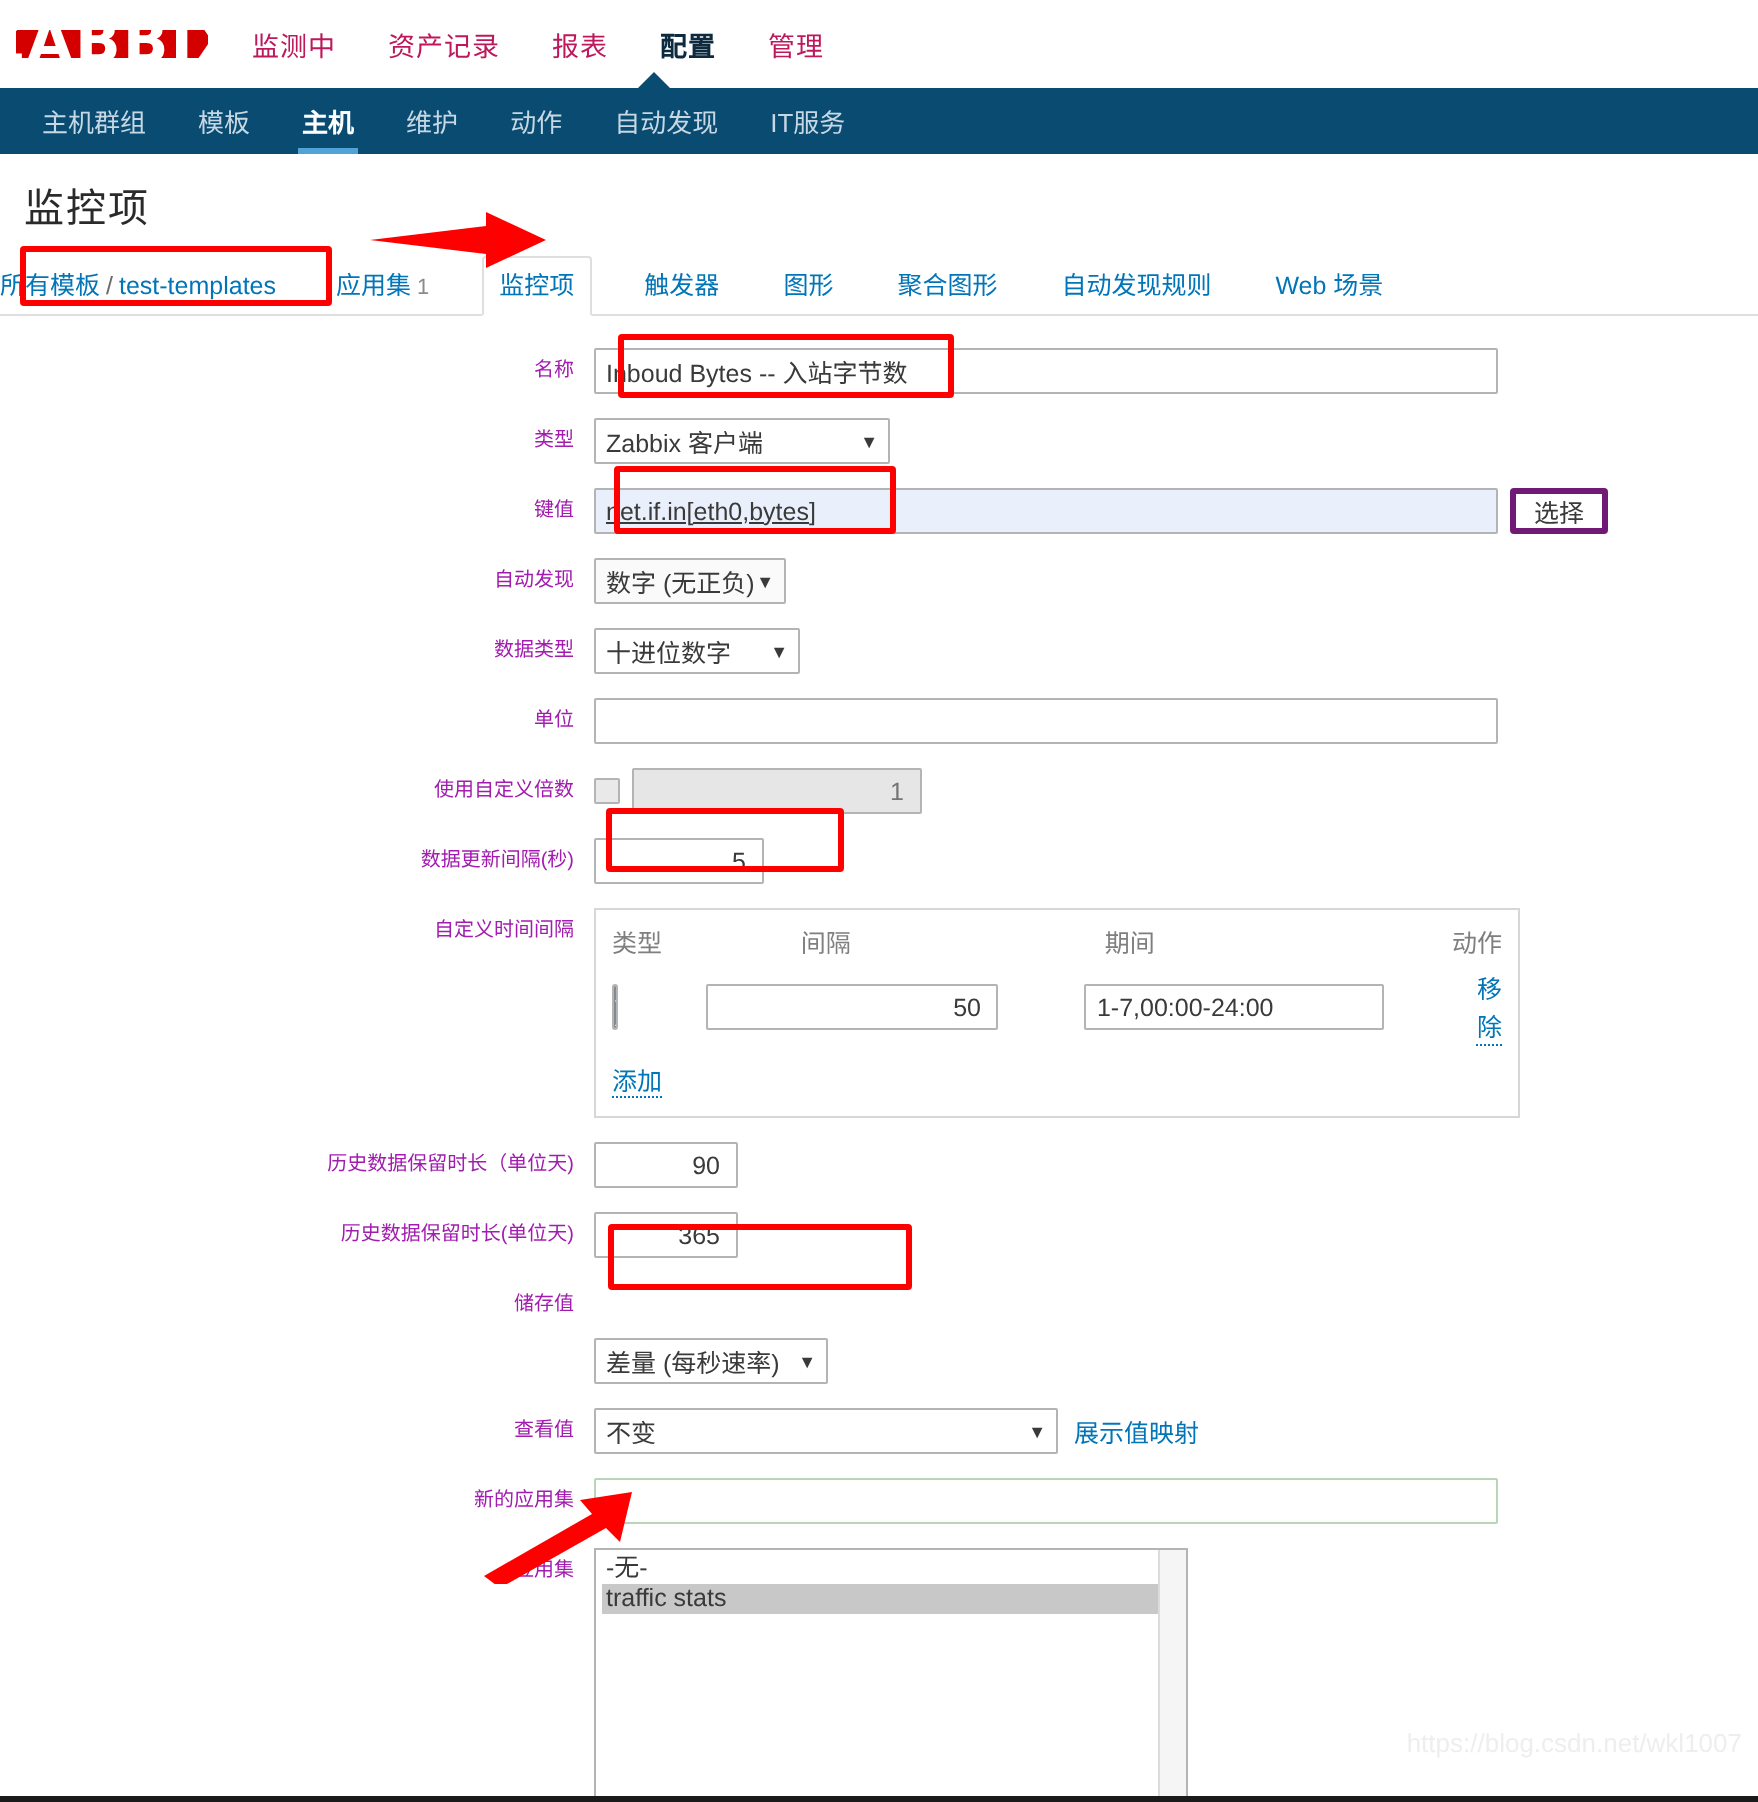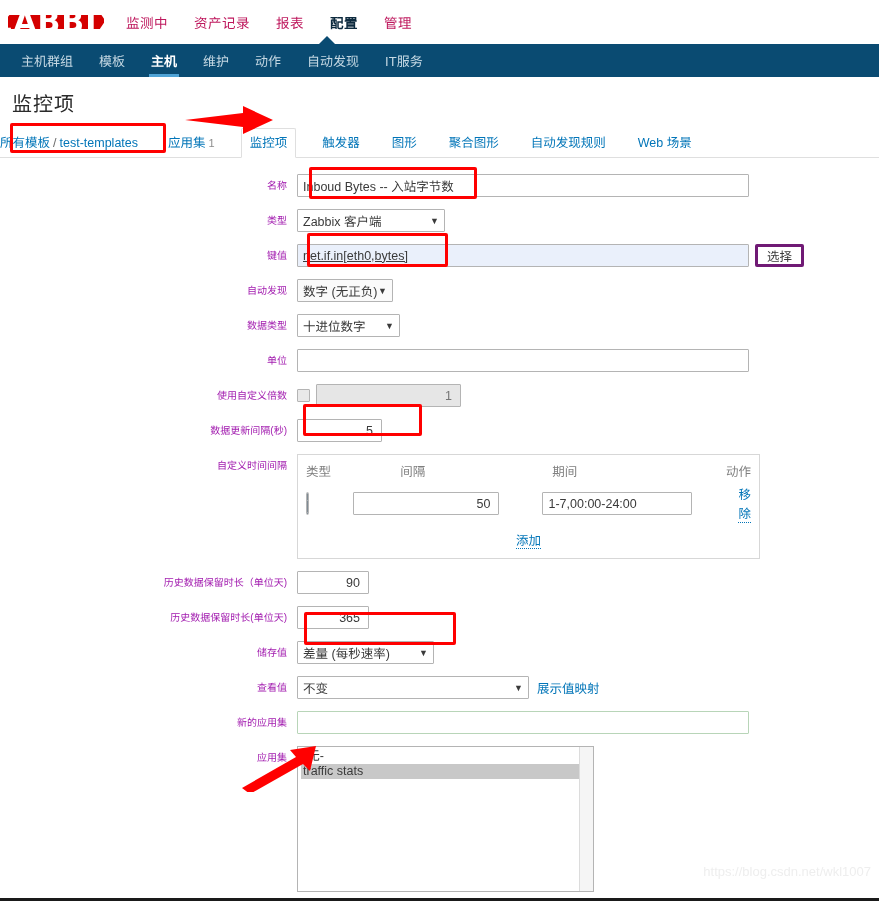--- a/index.html
+++ b/index.html
@@ -287,21 +287,21 @@
     align-items: center;
     justify-content: center;
     width: 46px;
     font-size: 12.5px;
     background: #ffffff;
     color: #3a3a3a;
     cursor: pointer;
   }
   .toggle div.on { background: #7f8b94; color: #ffffff; }
   .toggle div + div { border-left: 1px solid #b4b4b4; }
-  .iadd { padding-top: 7px; text-align: center; }
+  .iadd { padding-top: 7px; }
 
   
   .listbox {
     width: 297px;
     height: 146px;
     border: 1px solid #b4b4b4;
     background: #ffffff;
     box-sizing: border-box;
     position: relative;
     overflow: hidden;
@@ -508,21 +508,21 @@
     <div class="frow">
       <div class="flabel">历史数据保留时长(单位天)</div>
       <div class="fctl">
         <input class="ti num" style="width: 72px;" value="365">
       </div>
     </div>
 
     <div class="frow">
       <div class="flabel">储存值</div>
       <div class="fctl">
-        <div class="sel" style="width:137px;">
+        <div class="sel" style="width:117px;margin-top:28px;">
           <span>差量 (每秒速率)</span>
           <span class="caret">▼</span>
         </div>
       </div>
     </div>
 
     <div class="frow">
       <div class="flabel">查看值</div>
       <div class="fctl">
         <div class="sel" style="width:232px;">

